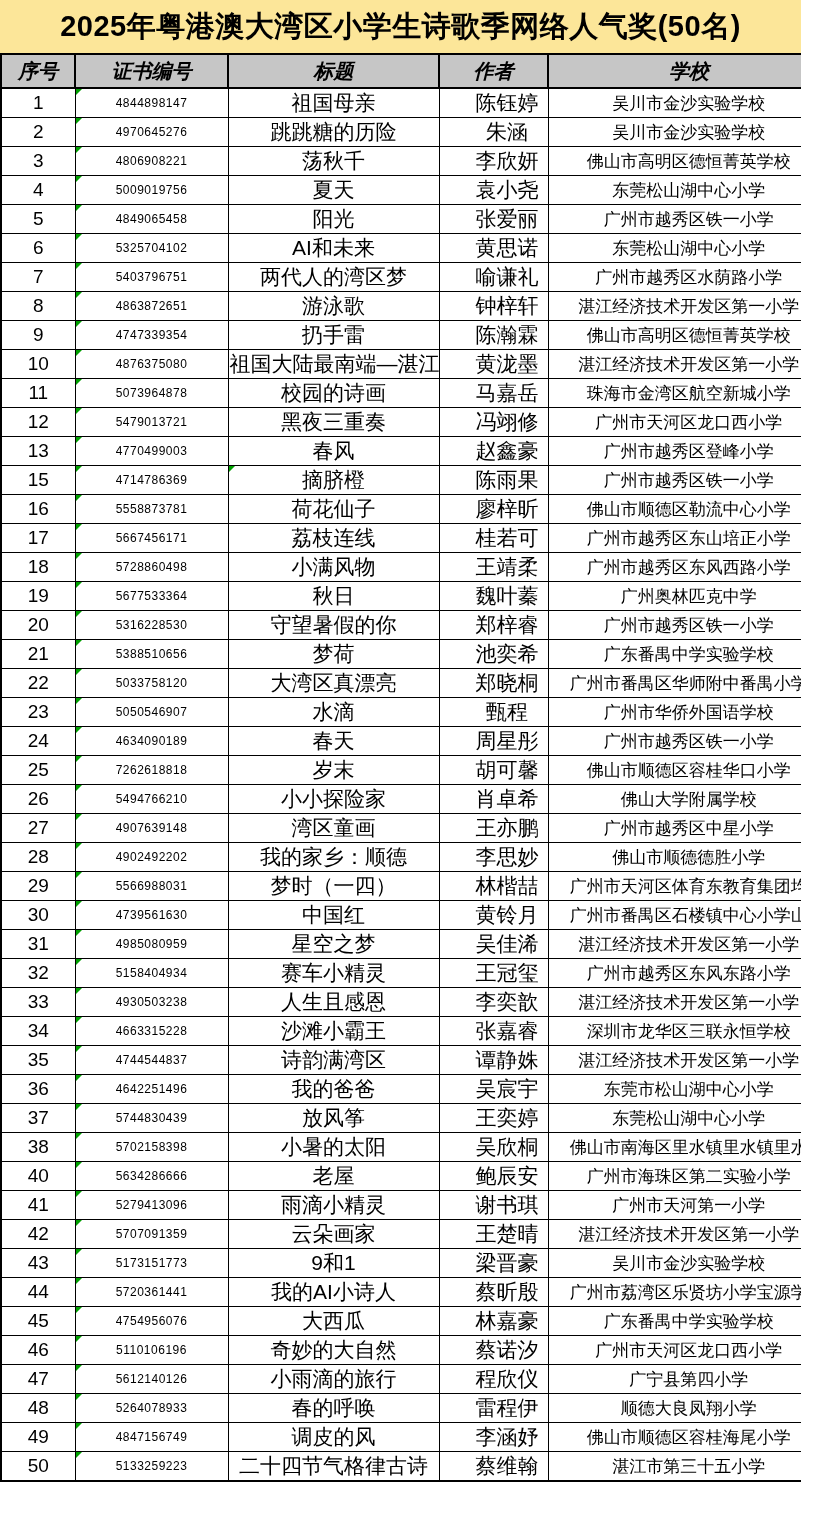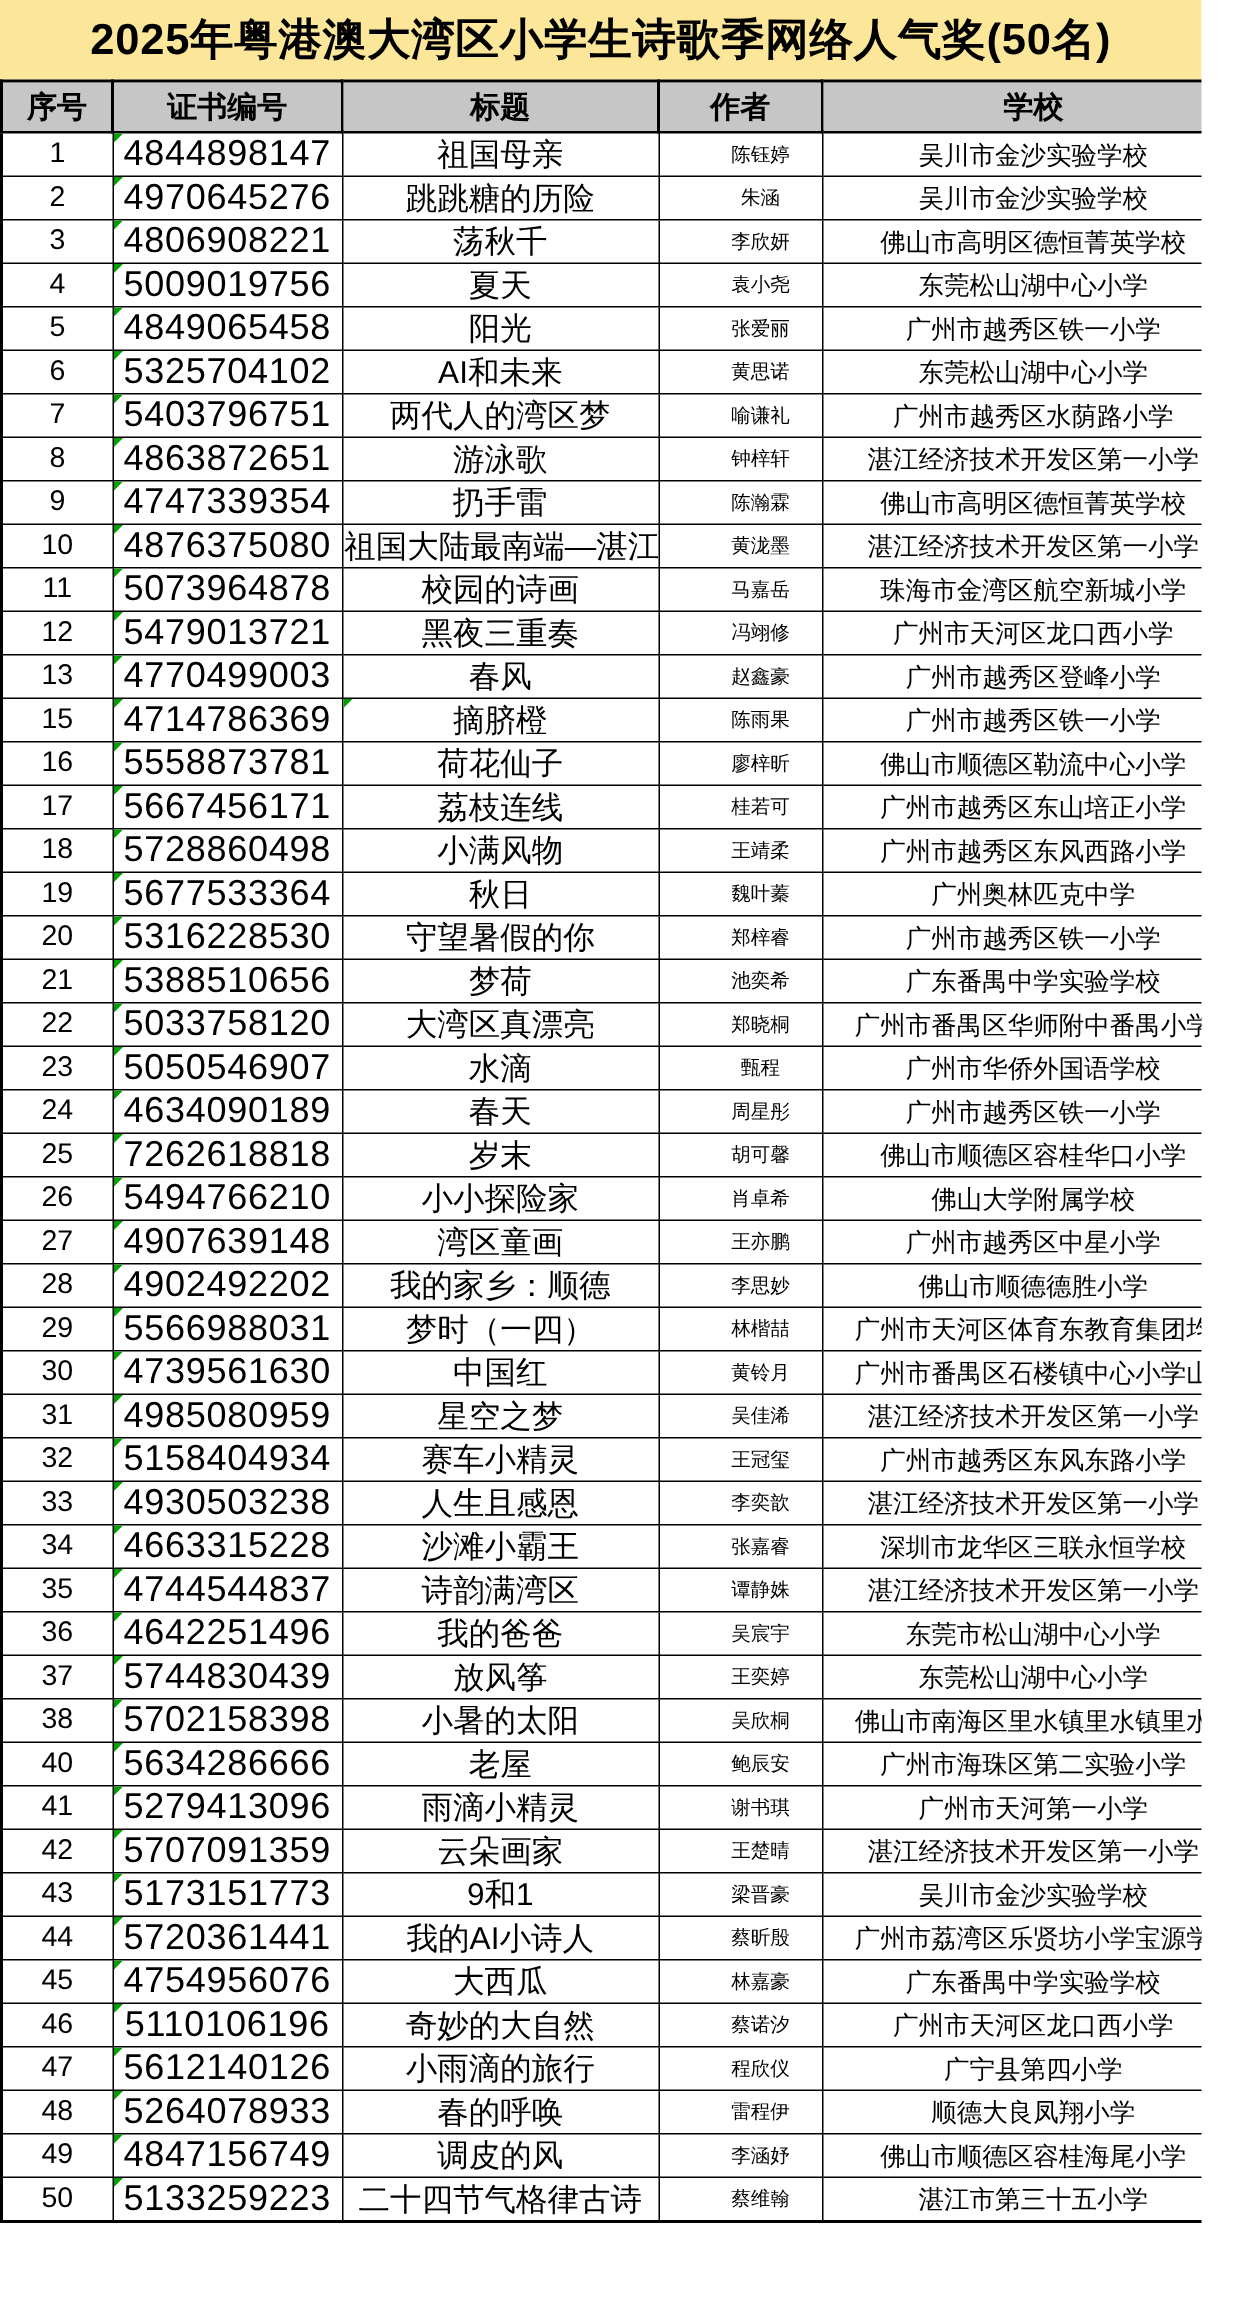--- a/index.html
+++ b/index.html
@@ -23,26 +23,27 @@
     border:1px solid var(--border,#000);
     text-align:center;vertical-align:middle;
     overflow:hidden;white-space:nowrap;
     padding:0 1px;
     position:relative;
   }
   thead th{
     background:var(--header-bg,#C6C6C6);
     height:32px;font-size:20px;font-weight:bold;
     border:2px solid var(--border,#000);
+    font-style:italic;
   }
   tbody tr{height:29px;}
   td.c-num{font-size:19px;}
-  td.c-cert{font-size:24px;letter-spacing:0.5px;}
+  td.c-cert{font-size:12px;letter-spacing:0.5px;}
   td.c-title{font-size:21px;}
-  td.c-author{font-size:13px;padding-left:28px;}
+  td.c-author{font-size:21px;padding-left:28px;}
   td.c-school{font-size:17px;}
   .marker::before{
     content:"";position:absolute;top:0;left:0;width:0;height:0;
     border-top:6px solid var(--marker,#00A000);
     border-right:6px solid transparent;
   }
 </style>
 </head>
 <body>
 

